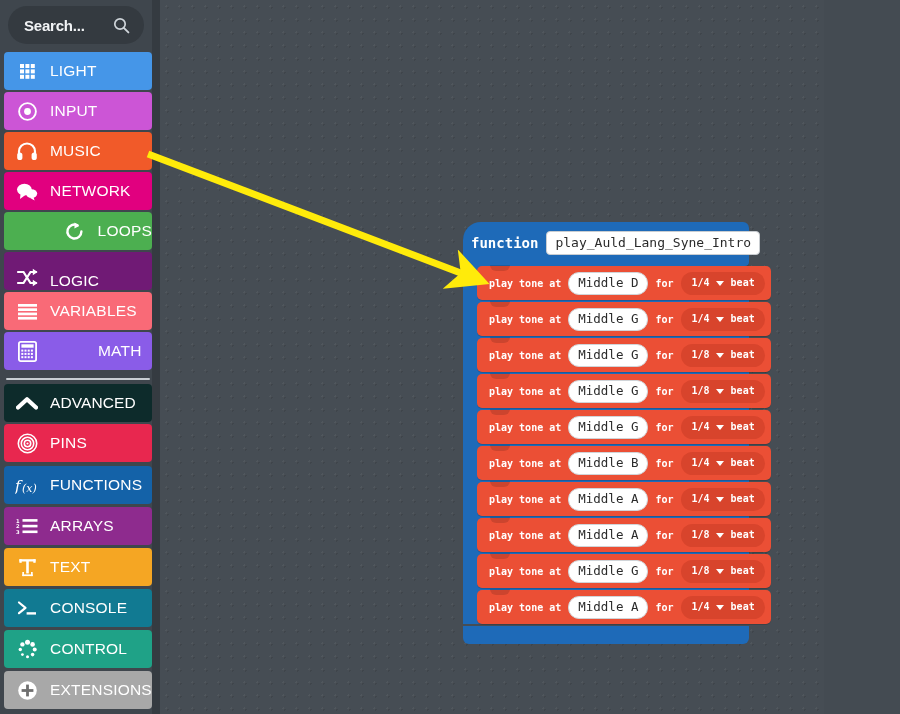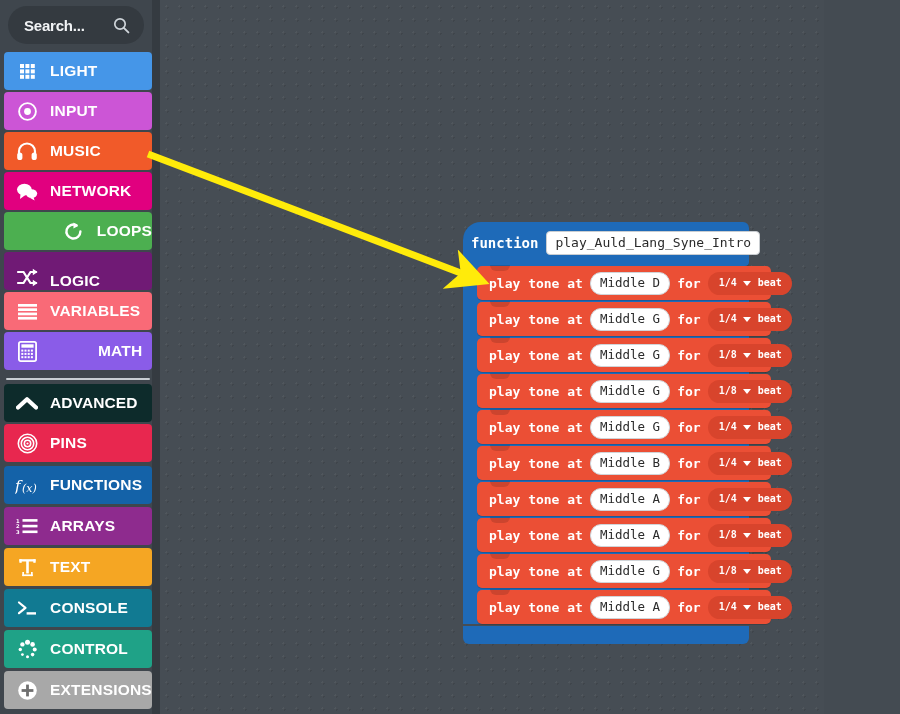--- a/index.html
+++ b/index.html
@@ -78,21 +78,21 @@
     overflow: hidden;
   }
   .cat .ic {
     width: 26px; height: 26px;
     display: flex; align-items: center; justify-content: center;
     flex: 0 0 26px;
     margin-right: 10px;
   }
   .cat .lbl {
     font-size: 15.5px;
-    font-weight: bold;
+    font-weight: normal;
     letter-spacing: 0.2px;
     white-space: nowrap;
   }
   .cat.advanced .lbl { letter-spacing: 0.1px; }
 
   #separator {
     position: absolute;
     left: 6px; top: 378px;
     width: 144px; height: 2px;
     background: #c8ced3;
@@ -185,21 +185,21 @@
   .notch {
     position: absolute;
     left: 13px; top: -1px;
     width: 20px; height: 6px;
     border-radius: 0 0 6px 6px;
     background: rgba(0,0,0,0.13);
   }
   .tone-txt {
     color: #ffffff;
     font-family: "DejaVu Sans Mono", monospace;
-    font-size: 13px;
+    font-size: 10px;
     font-weight: bold;
     white-space: nowrap;
   }
   .note-field {
     background: #ffffff;
     color: #2b2b2b;
     font-family: "DejaVu Sans Mono", monospace;
     font-size: 12.5px;
     padding: 3px 9px 4px 9px;
     border-radius: 11px;

